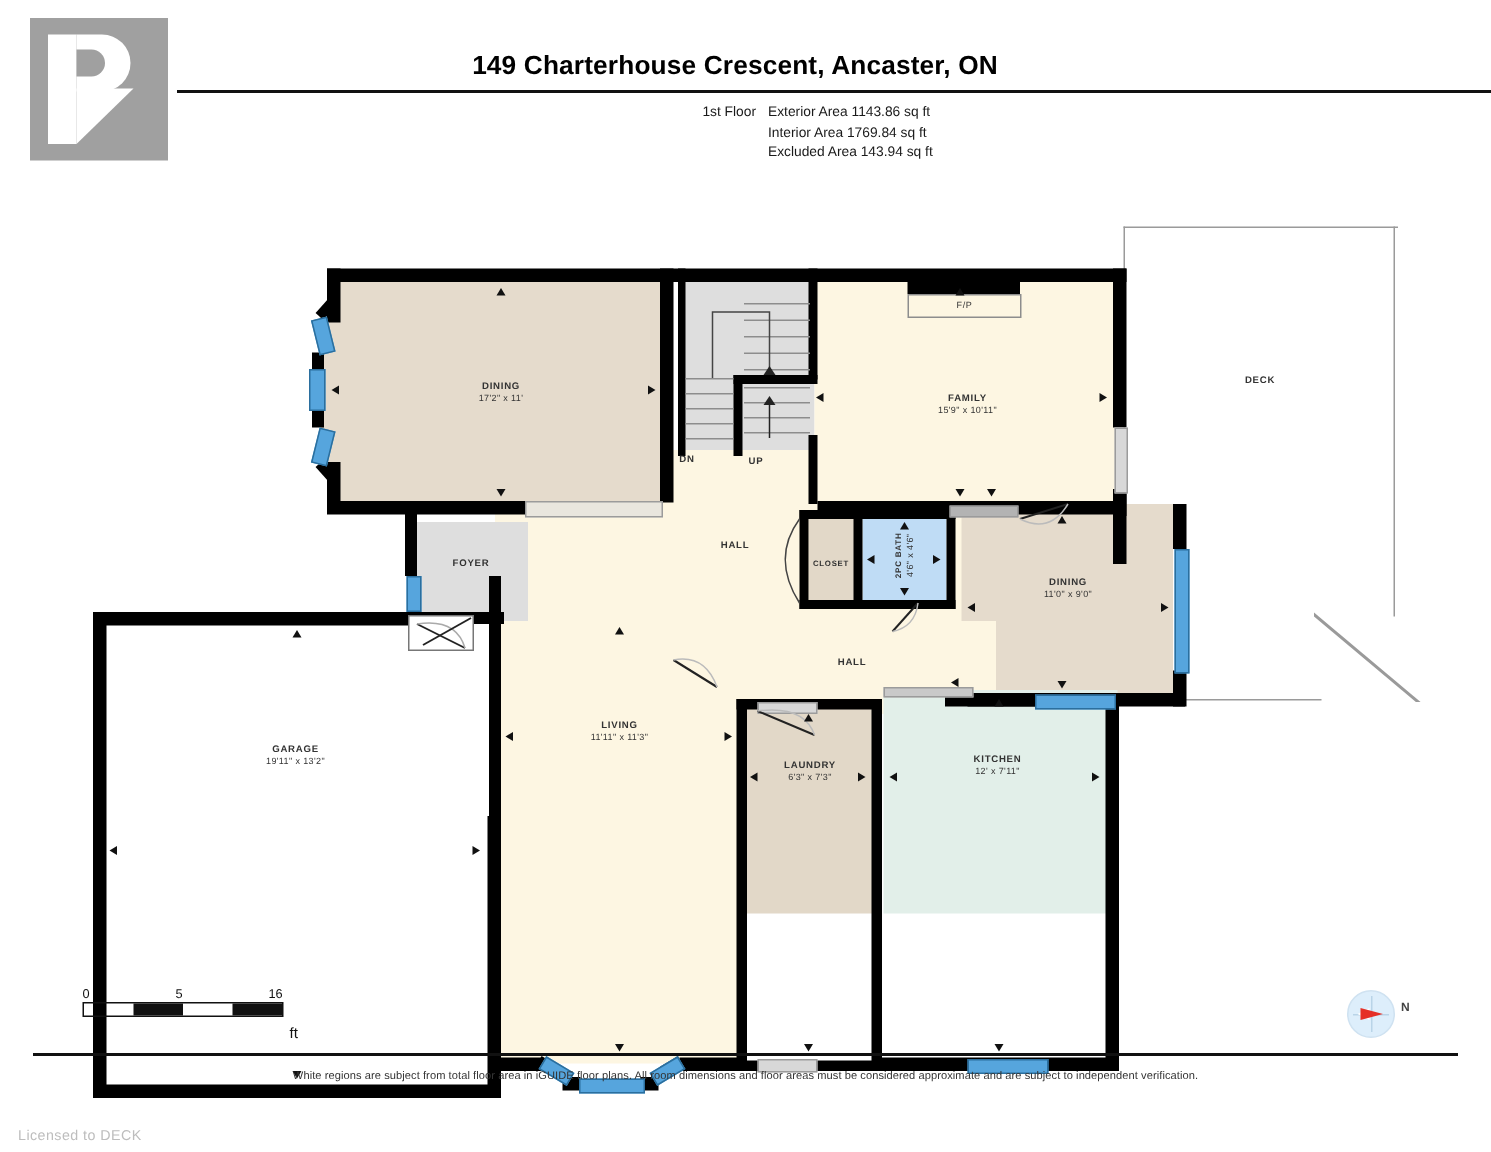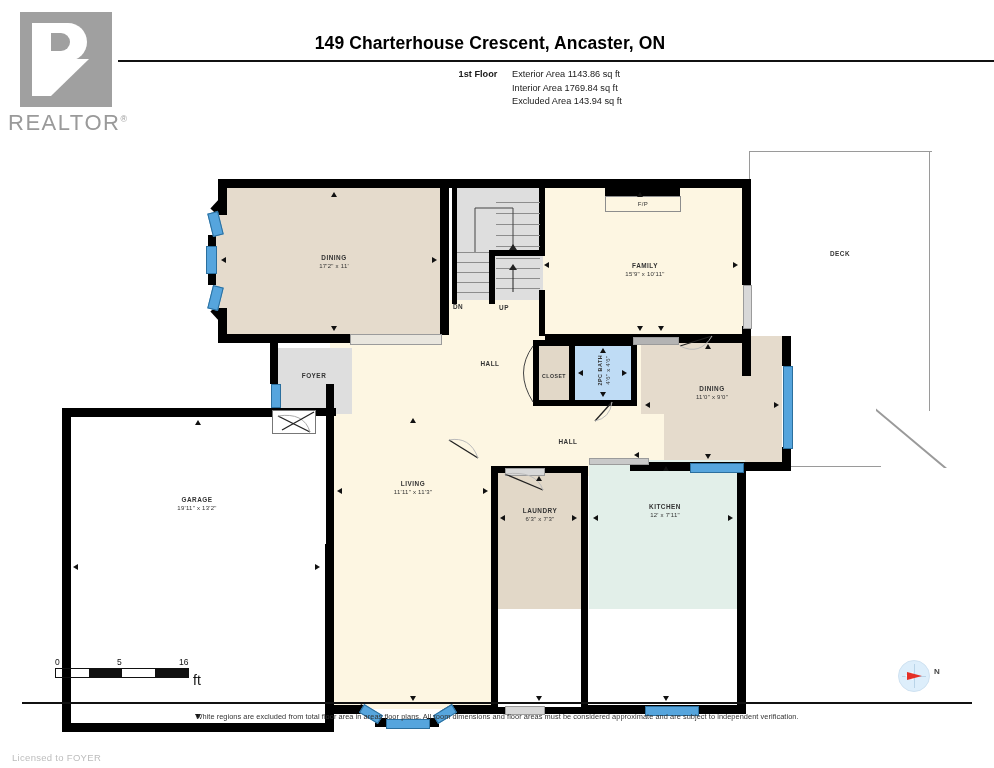--- a/index.html
+++ b/index.html
@@ -20,21 +20,21 @@
   .realtor-word{position:absolute;left:0;top:98px;font-size:22px;letter-spacing:1.5px;
         color:#9a9a9a;font-family:"Liberation Sans",sans-serif;}
   .realtor-word sup{font-size:9px;vertical-align:super;}
 
   .title{position:absolute;left:120px;top:33px;width:740px;text-align:center;
         font-size:17.5px;font-weight:bold;color:#000;letter-spacing:.1px;}
   .title-rule{position:absolute;left:118px;top:60px;width:876px;height:2px;background:#111;}
 
   .areas{position:absolute;left:452px;top:68px;font-size:9.2px;color:#1a1a1a;line-height:13.5px;}
   .areas .row{display:block;white-space:nowrap;}
-  .areas .lbl{display:inline-block;width:52px;font-weight:bold;text-align:center;margin-right:8px;}
+  .areas .lbl{display:inline-block;width:52px;font-weight:normal;text-align:right;margin-right:8px;}
 
   
   .plan{position:absolute;left:0;top:140px;width:994px;height:510px;}
 
   .wall{position:absolute;background:#000;}
   .roomfill{position:absolute;}
   .beige{background:#e5dbcc;}
   .cream{background:#fdf6e2;}
   .mint{background:#e2efe9;}
   .grey{background:#dedede;}
@@ -67,21 +67,21 @@
   .fp{position:absolute;border:1px solid #8d8d8d;background:#fdf6e2;
         font-size:6px;color:#333;text-align:center;letter-spacing:.4px;}
 
   
   .scalewrap{position:absolute;left:55px;top:668px;width:150px;}
   .scale-nums{position:absolute;left:0;top:-11px;width:140px;height:10px;}
   .scale-nums span{position:absolute;font-size:8.5px;color:#111;}
   .scale-bar{position:absolute;left:0;top:0;width:132px;height:8px;border:1px solid #111;display:flex;}
   .scale-bar i{display:block;height:100%;flex:1;}
   .scale-bar i.on{background:#111;}
-  .scale-ft{position:absolute;left:138px;top:4px;font-size:14px;color:#111;}
+  .scale-ft{position:absolute;left:138px;top:16px;font-size:10px;color:#111;}
 
   .prepared{position:absolute;left:0;top:681px;width:994px;text-align:center;
         font-size:8.2px;color:#333;letter-spacing:.2px;}
 
   .foot-rule{position:absolute;left:22px;top:702px;width:950px;height:2px;background:#111;}
   .disclaimer{position:absolute;left:0;top:712px;width:994px;text-align:center;
         font-size:7.4px;color:#333;letter-spacing:.05px;}
   .licensed{position:absolute;left:12px;top:752px;font-size:9.5px;color:#bdbdbd;letter-spacing:.3px;}
 
   .compass{position:absolute;left:898px;top:660px;width:30px;height:30px;border-radius:50%;
@@ -99,21 +99,20 @@
 
 <div class="page">
 
   <div class="realtor-logo">
     <div class="realtor-mark">
       <div class="r-stem"></div>
       <div class="r-bowl"></div>
       <div class="r-bowl-in"></div>
       <div class="r-leg"></div>
     </div>
-    <div class="realtor-word"><span>REALTOR</span><sup>®</sup></div>
   </div>
 
   <div class="title">149 Charterhouse Crescent, Ancaster, ON</div>
   <div class="title-rule"></div>
 
   <div class="areas">
     <span class="row"><span class="lbl">1st Floor</span><span>Exterior Area 1143.86 sq ft</span></span>
     <span class="row"><span class="lbl"></span><span>Interior Area 1769.84 sq ft</span></span>
     <span class="row"><span class="lbl"></span><span>Excluded Area 143.94 sq ft</span></span>
   </div>
@@ -398,15 +397,15 @@
 
   <div class="compass">
     <div class="cx"></div>
       <div class="cy"></div>
     <div class="needle-w"></div>
     <div class="needle"></div>
   </div>
   <div class="compass-n">N</div>
 
   <div class="foot-rule"></div>
-  <div class="disclaimer">White regions are excluded from total floor area in areas floor plans. All room dimensions and floor areas must be considered approximate and are subject to independent verification.</div>
-  <div class="licensed">Licensed to FOYER</div>
+  <div class="disclaimer">White regions are subject from total floor area in iGUIDE floor plans. All room dimensions and floor areas must be considered approximate and are subject to independent verification.</div>
+  <div class="licensed">Licensed to DECK</div>
 </div>
 
 </body></html>

